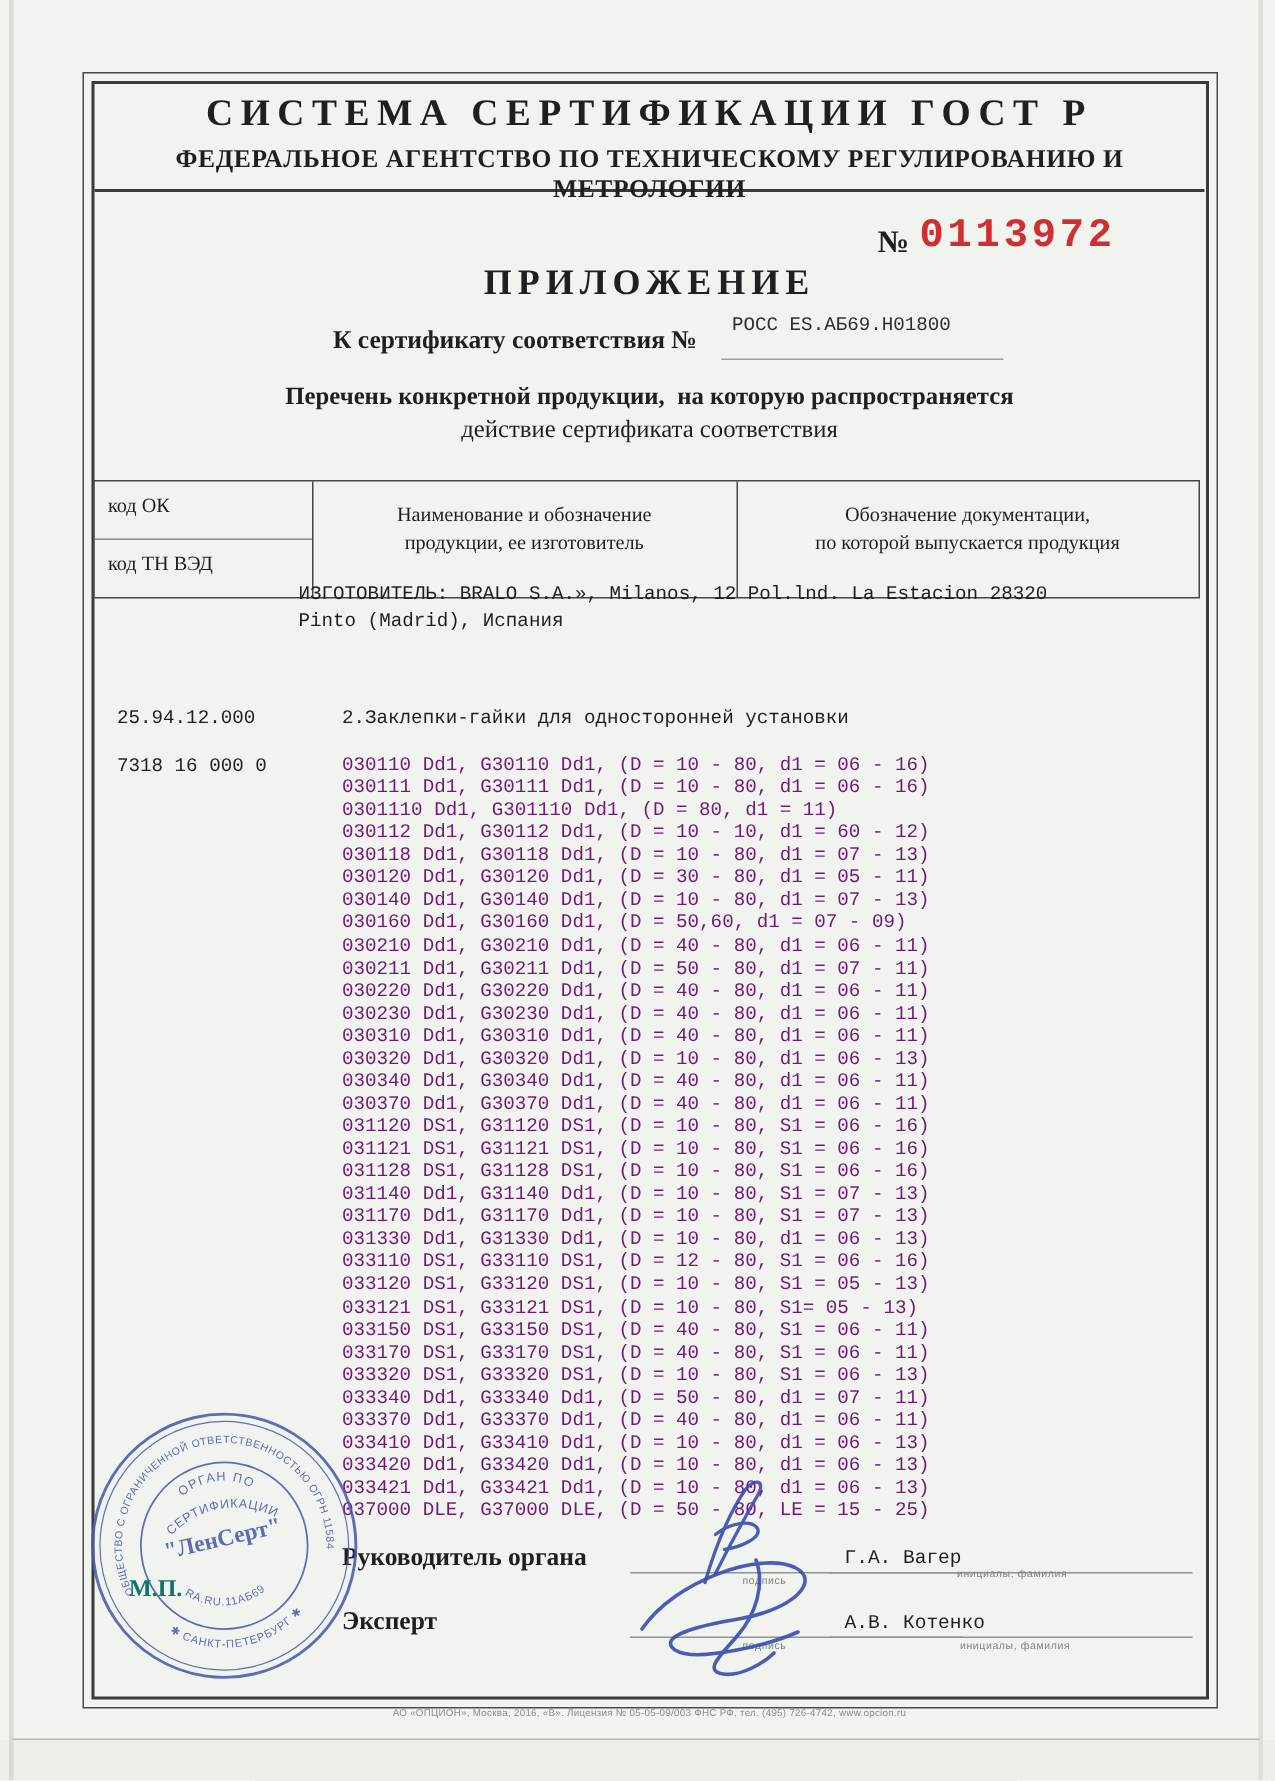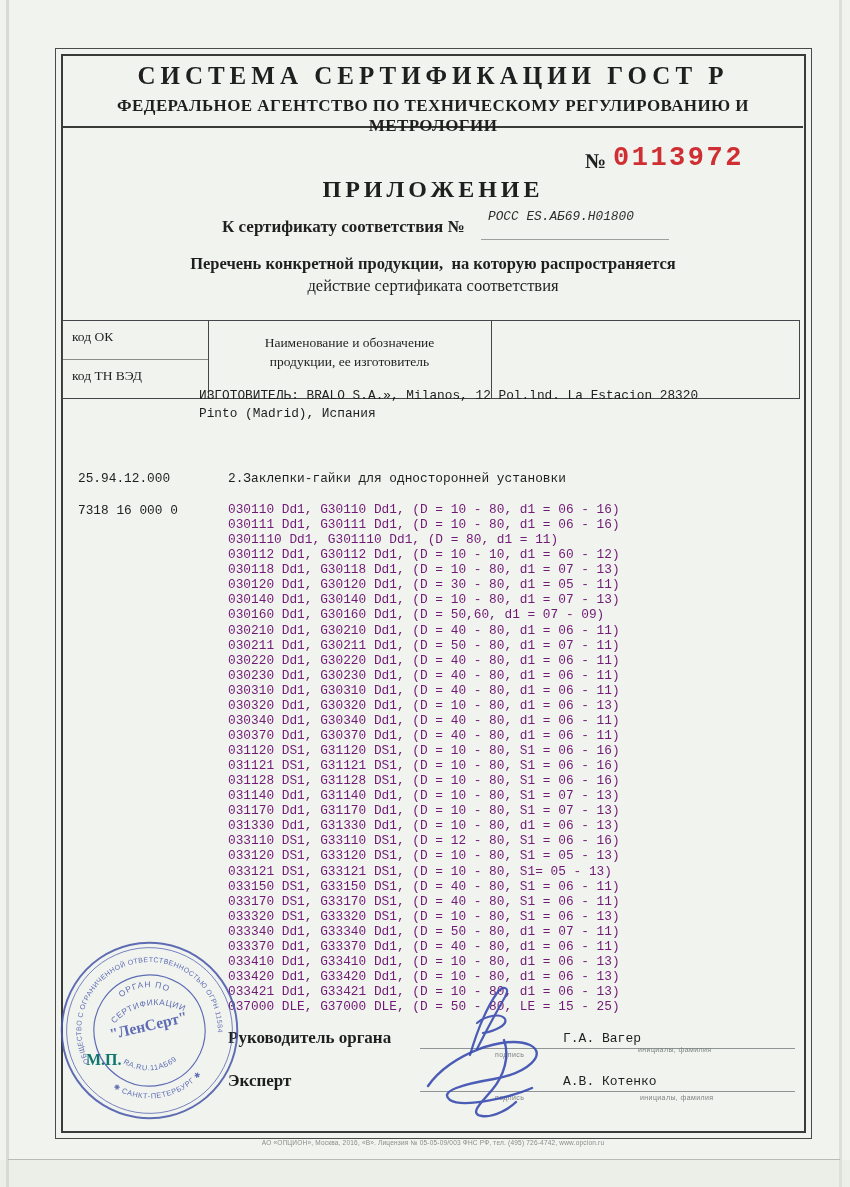--- a/index.html
+++ b/index.html
@@ -17,21 +17,21 @@
   .frame-outer{left:55px;top:48px;width:755px;height:1089px;border:1.5px solid #4a4a48;}
   .frame-inner{left:61px;top:54px;width:741px;height:1075px;border:2.5px solid #3a3a38;}
   .hdr-divider{left:63px;top:126px;width:740px;height:2px;background:#3a3a38;}
   
   .sys1{top:62px;font-size:25px;font-weight:bold;letter-spacing:5px;}
   .sys2{top:96px;font-size:17px;font-weight:bold;letter-spacing:0.4px;}
   .num-label{left:585px;top:149px;font-size:21px;font-weight:bold;}
   .num-value{left:613px;top:143px;font-size:27px;letter-spacing:2.5px;font-weight:bold;}
   .doc-title{top:176px;font-size:24px;font-weight:bold;letter-spacing:4px;}
   .cert-label{left:222px;top:217px;font-size:17px;font-weight:bold;}
-  .cert-value{left:488px;top:209px;font-size:12.8px;color:#2e2e2e;font-style:italic;}
+  .cert-value{left:488px;top:209px;font-size:12.8px;color:#2e2e2e;}
   .cert-line{left:481px;top:239px;width:188px;height:1px;background:#9aa09d;}
   .subt1{top:254px;font-size:16.5px;font-weight:bold;white-space:pre;}
   .subt2{top:276px;font-size:16.5px;font-weight:normal;}
   
   .tbl{left:62px;top:320px;width:736px;height:77px;border:1.5px solid #45454a;}
   .tbl-v1{left:145px;top:0;width:1px;height:77px;background:#45454a;}
   .tbl-v2{left:428px;top:0;width:1px;height:77px;background:#45454a;}
   .tbl-h1{left:0;top:38px;width:145px;height:1px;background:#8a8d8a;}
   .tbl .lbl{position:absolute;font-size:13.5px;}
   .c1a{left:9px;top:8px;}
@@ -97,20 +97,24 @@
 
   <div class="abs tbl">
     <div class="abs tbl-v1"></div>
     <div class="abs tbl-v2"></div>
     <div class="abs tbl-h1"></div>
     <div class="lbl c1a">код ОК</div>
     <div class="lbl c1b">код ТН ВЭД</div>
     <div class="lbl c2">
       <div>Наименование и обозначение</div>
       <div>продукции, ее изготовитель</div>
+    </div>
+    <div class="lbl c3">
+      <div>Обозначение документации,</div>
+      <div>по которой выпускается продукция</div>
     </div>
   </div>
 
   <div class="abs maker1 mono">ИЗГОТОВИТЕЛЬ: BRALO S.A.», Milanos, 12 Pol.lnd. La Estacion 28320</div>
   <div class="abs maker2 mono">Pinto (Madrid), Испания</div>
 
   <div class="abs code-ok mono">25.94.12.000</div>
   <div class="abs code-tnved mono">7318 16 000 0</div>
 
   <div class="abs prod-title mono">2.Заклепки-гайки для односторонней установки</div>

